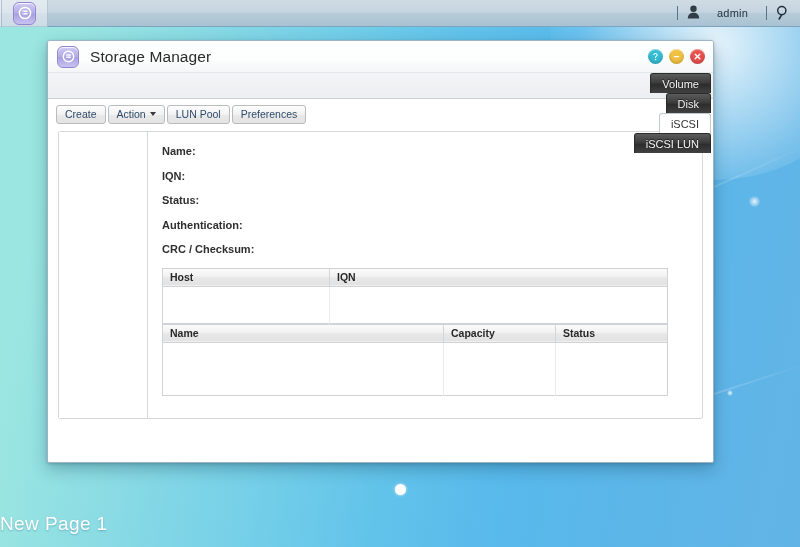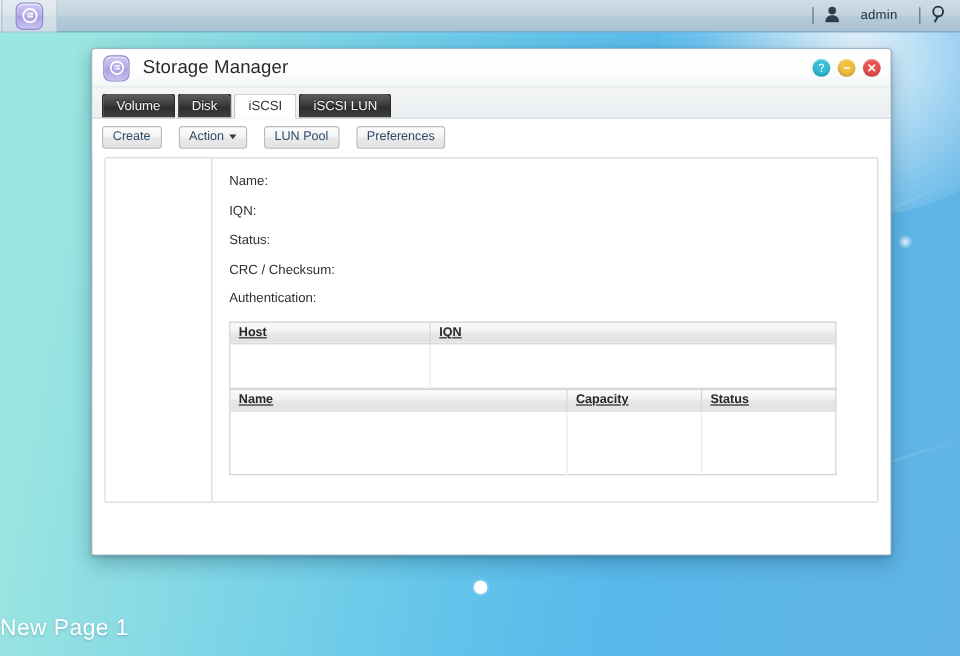--- a/index.html
+++ b/index.html
@@ -109,21 +109,21 @@
     width: 1px; height: 14px;
     background: #5d7283;
     margin: 0 2px;
     flex: 0 0 auto;
   }
   #user-name { font-size: 11px; color: #1f2e38; padding: 0 16px 0 10px; letter-spacing: .2px; }
 
   
   #window {
     position: absolute;
-    left: 76px; top: 40px;
+    left: 47px; top: 40px;
     width: 667px; height: 423px;
     background: #ffffff;
     border: 1px solid #9fb4c2;
     border-radius: 3px 3px 2px 2px;
     box-shadow: 0 6px 16px rgba(20,60,80,0.32), 0 1px 3px rgba(20,60,80,0.25);
     box-sizing: border-box;
     z-index: 30;
     overflow: hidden;
   }
 
@@ -177,20 +177,21 @@
 
   
   #tabstrip {
     height: 26px;
     background: linear-gradient(to bottom, #f3f5f6 0%, #eceff1 100%);
     border-bottom: 1px solid #c9d0d4;
     display: flex;
     align-items: flex-end;
     padding-left: 8px;
     box-sizing: border-box;
+    flex-direction: column;
   }
   .tab {
     height: 20px;
     line-height: 20px;
     padding: 0 11px;
     margin-right: 2px;
     font-size: 11px;
     color: #f4f4f4;
     background: linear-gradient(to bottom, #5c5c5c 0%, #3c3c3c 45%, #2d2d2d 55%, #414141 100%);
     border: 1px solid #2a2a2a;
@@ -212,21 +213,21 @@
     line-height: 20px;
   }
 
   
   #toolbar {
     height: 30px;
     background: #ffffff;
     display: flex;
     align-items: center;
     padding-left: 8px;
-    gap: 14px;
+    gap: 2px;
     box-sizing: border-box;
   }
   .tbtn {
     height: 19px;
     padding: 0 8px;
     font-size: 10.5px;
     color: #2d4a6b;
     background: linear-gradient(to bottom, #fdfdfd 0%, #f2f2f2 50%, #e9e9e9 51%, #e3e3e3 100%);
     border: 1px solid #b9bcbe;
     border-radius: 3px;
@@ -263,21 +264,21 @@
     flex: 0 0 auto;
   }
   #detail-panel {
     flex: 1 1 auto;
     padding: 13px 28px 0 14px;
     box-sizing: border-box;
     overflow: hidden;
   }
   .field-row {
     font-size: 11px;
-    font-weight: normal;
+    font-weight: bold;
     color: #2f2f2f;
     margin-bottom: 12.5px;
     white-space: nowrap;
   }
   .section-label {
     font-size: 11px;
     font-weight: bold;
     color: #2f2f2f;
     margin: 14px 0 6px 2px;
   }
@@ -294,21 +295,20 @@
     background: linear-gradient(to bottom, #fbfbfb 0%, #f1f1f1 48%, #e8e8e8 52%, #e2e2e2 100%);
     border-right: 1px solid #d2d6d9;
     border-bottom: 1px solid #cfd3d6;
     font-size: 10.5px;
     font-weight: bold;
     color: #282828;
     text-align: left;
     padding: 0 0 0 7px;
     box-sizing: border-box;
     white-space: nowrap;
-    text-decoration: underline;
   }
   table.grid thead th:last-child { border-right: none; margin-left: 34px; }
   table.grid tbody td {
     border-right: 1px solid #e8eaec;
     background: #ffffff;
     padding: 0;
   }
   table.grid tbody td:last-child { border-right: none; }
   .body-h-36 { height: 36px; }
   .body-h-52 { height: 52px; }
@@ -446,22 +446,22 @@
 
     <div id="content">
 
       <div id="list-panel"></div>
 
       <div id="detail-panel">
 
         <div class="field-row">Name:</div>
         <div class="field-row">IQN:</div>
         <div class="field-row">Status:</div>
+        <div class="field-row">Authentication:</div>
         <div class="field-row">CRC / Checksum:</div>
-        <div class="field-row">Authentication:</div>
 
         <table class="grid">
           <thead>
             <tr>
               <th style="width:167px;">Host</th>
               <th>IQN</th>
             </tr>
           </thead>
           <tbody>
             <tr>

